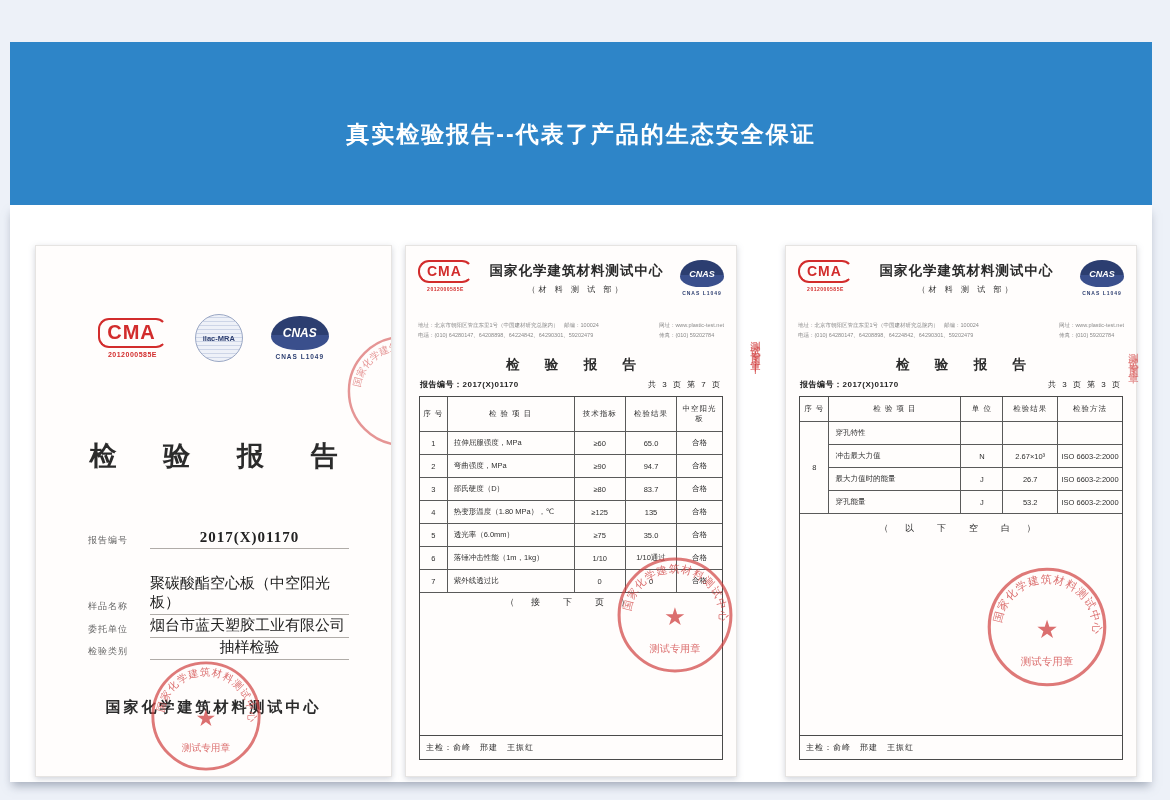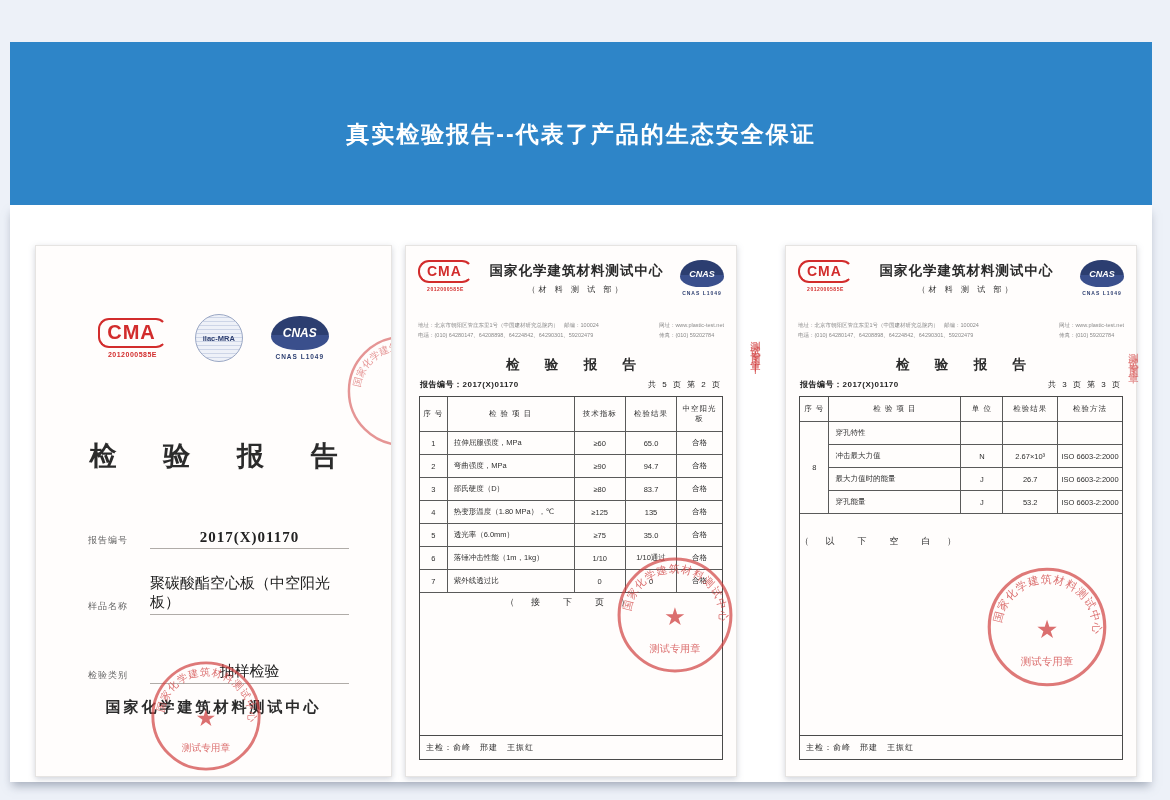--- a/index.html
+++ b/index.html
@@ -61,21 +61,21 @@
   .l-title{
     position:absolute;left:0;top:192px;width:100%;text-align:center;
     font-family:"Liberation Serif","DejaVu Serif",serif;font-weight:bold;
     font-size:27px;letter-spacing:20px;color:#2b2b2b;text-indent:20px;
   }
   .fld{position:absolute;left:52px;right:42px;display:flex;align-items:flex-end;}
   .fld-label{width:62px;font-size:9px;color:#666;letter-spacing:1px;flex:none;padding-bottom:2px;}
   .fld-value{flex:1;border-bottom:1px solid #b0aca8;font-size:15px;color:#222;padding-bottom:2px;}
   .fld-value.bold{font-weight:bold;font-family:"Liberation Serif","DejaVu Serif",serif;letter-spacing:1px;}
   .fld-value.center{text-align:center;}
-  .f1{top:283px;} .f2{top:328px;} .f3{top:370px;} .f4{top:416px;}
+  .f1{top:283px;} .f2{top:328px;} .f3{top:370px;} .f4{top:392px;}
   .l-org{
     position:absolute;left:0;top:452px;width:100%;text-align:center;
     font-family:"Liberation Serif","DejaVu Serif",serif;font-weight:bold;
     font-size:15px;letter-spacing:3px;color:#2b2b2b;
   }
   
   .r-head{position:absolute;left:12px;right:12px;top:14px;display:flex;align-items:flex-start;justify-content:space-between;}
   .r-cma-wrap{text-align:center;font-size:14px;flex:none;}
   .r-cma-wrap .cma-num{font-size:5px;}
   .r-org-wrap{flex:1;text-align:center;padding-top:2px;}
@@ -110,21 +110,21 @@
     border:1px solid #5a5a5a;font-size:7.5px;color:#2f2f2f;
     text-align:center;font-weight:normal;padding:6px 3px;overflow:hidden;
   }
   table.rep th{letter-spacing:1px;padding:7px 2px;}
   table.rep td.item{text-align:left;padding-left:6px;}
   table.rep tr>*:first-child{border-left:none;}
   table.rep tr>*:last-child{border-right:none;}
   table.rep tr:first-child>*{border-top:none;}
   .concl{font-size:7.5px;color:#2f2f2f;text-align:left;line-height:1.55;padding:5px 7px 1px 7px;}
   .contd{text-align:center;font-size:9px;letter-spacing:7px;color:#2f2f2f;margin-top:3px;}
-  .blanknote{font-size:9px;letter-spacing:7px;color:#2f2f2f;margin-top:21px;}
+  .blanknote{text-align:center;font-size:9px;letter-spacing:7px;color:#2f2f2f;margin-top:8px;}
   .boxspacer{flex:1;}
   .boxfooter{border-top:1px solid #4a4a4a;font-size:8px;color:#2f2f2f;padding:6px 4px 6px 6px;text-align:left;letter-spacing:1px;}
   
   .stamp{position:absolute;pointer-events:none;}
   .vseal{
     position:absolute;writing-mode:vertical-rl;color:rgba(205,45,45,.62);
     font-size:10px;letter-spacing:5px;font-weight:bold;pointer-events:none;
   }
   .vseal .dash{display:inline-block;margin-top:6px;}
 </style>
@@ -156,20 +156,24 @@
 
     <div class="l-title">检 验 报 告</div>
 
     <div class="fld f1">
       <span class="fld-label">报告编号</span>
       <span class="fld-value bold center">2017(X)01170</span>
     </div>
     <div class="fld f2">
       <span class="fld-label">样品名称</span>
       <span class="fld-value">聚碳酸酯空心板（中空阳光板）</span>
+    </div>
+    <div class="fld f3">
+      <span class="fld-label">委托单位</span>
+      <span class="fld-value">烟台市蓝天塑胶工业有限公司</span>
     </div>
     <div class="fld f4">
       <span class="fld-label">检验类别</span>
       <span class="fld-value center">抽样检验</span>
     </div>
 
     <div class="l-org">国家化学建筑材料测试中心</div>
 
     <svg class="stamp" style="left:112px;top:412px;" width="116" height="116" viewBox="0 0 120 120">
       <circle cx="60" cy="60" r="55" fill="none" stroke="#d04040" stroke-width="3" opacity=".7"></circle>
@@ -217,21 +221,21 @@
         <div>电话：(010) 64280147、64208898、64224842、64290301、59202479</div>
       </div>
       <div class="col-r">
         <div>网址：www.plastic-test.net</div>
         <div>传真：(010) 59202784</div>
       </div>
     </div>
     <div class="r-title">检 验 报 告</div>
     <div class="r-repline">
       <span class="r-repno">报告编号：2017(X)01170</span>
-      <span class="r-page">共 5 页 第 2 页</span>
+      <span class="r-page">共 3 页 第 7 页</span>
     </div>
 
     <div class="r-box">
       <table class="rep">
         <colgroup>
             <col style="width:9%">
             <col style="width:42%">
             <col style="width:17%">
             <col style="width:17%">
             <col style="width:15%">

